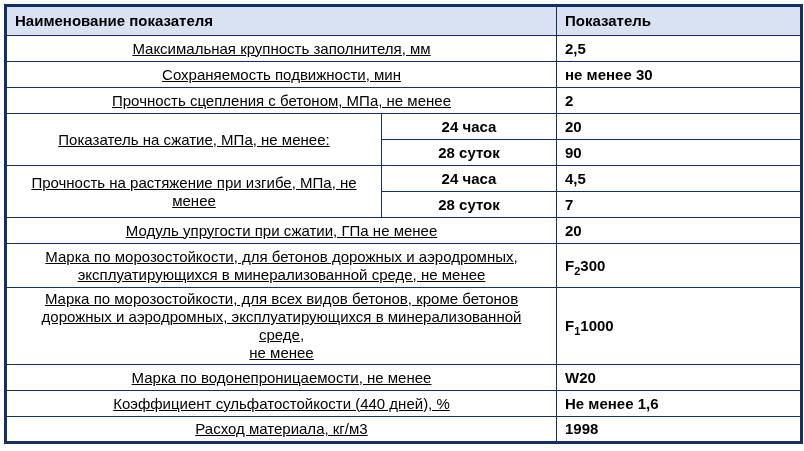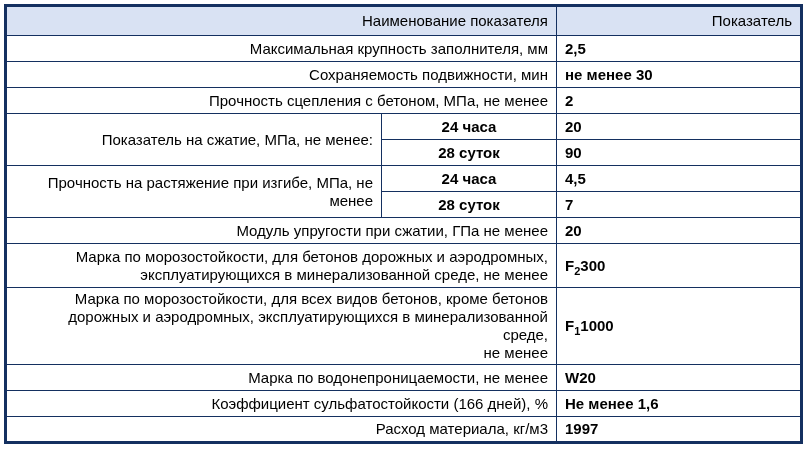--- a/index.html
+++ b/index.html
@@ -26,27 +26,28 @@
     font-size: 15px;
     line-height: 18px;
     color: #000000;
     padding: 2px 8px;
     vertical-align: middle;
     overflow: hidden;
     box-sizing: border-box;
   }
   th.head {
     background: #d9e2f3;
-    font-weight: normal;
-    text-align: right;
+    font-weight: bold;
+    text-align: left;
     height: 30px;
   }
   td.name {
-    text-align: right;
+    text-align: center;
     white-space: pre-line;
+    text-decoration: underline;
   }
   td.sub {
     text-align: center;
     font-weight: bold;
   }
   td.val {
     text-align: left;
     font-weight: bold;
   }
   tr.r-std  td { height: 26px; }
@@ -130,23 +131,23 @@
 не менее</td>
       <td class="val"><span>F</span><sub class="fsub">1</sub><span>1000</span></td>
     </tr>
 
     <tr class="r-std">
       <td class="name" colspan="2">Марка по водонепроницаемости, не менее</td>
       <td class="val">W20</td>
     </tr>
 
     <tr class="r-std">
-      <td class="name" colspan="2">Коэффициент сульфатостойкости (166 дней), %</td>
+      <td class="name" colspan="2">Коэффициент сульфатостойкости (440 дней), %</td>
       <td class="val">Не менее 1,6</td>
     </tr>
 
     <tr class="r-std">
       <td class="name" colspan="2">Расход материала, кг/м3</td>
-      <td class="val">1997</td>
+      <td class="val">1998</td>
     </tr>
   </tbody>
     </table>
 </div>
 
 </body></html>

